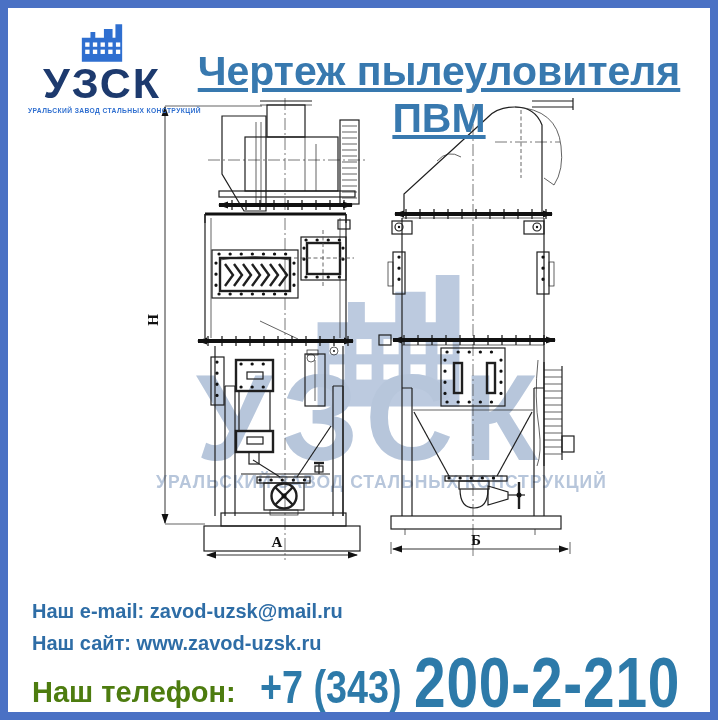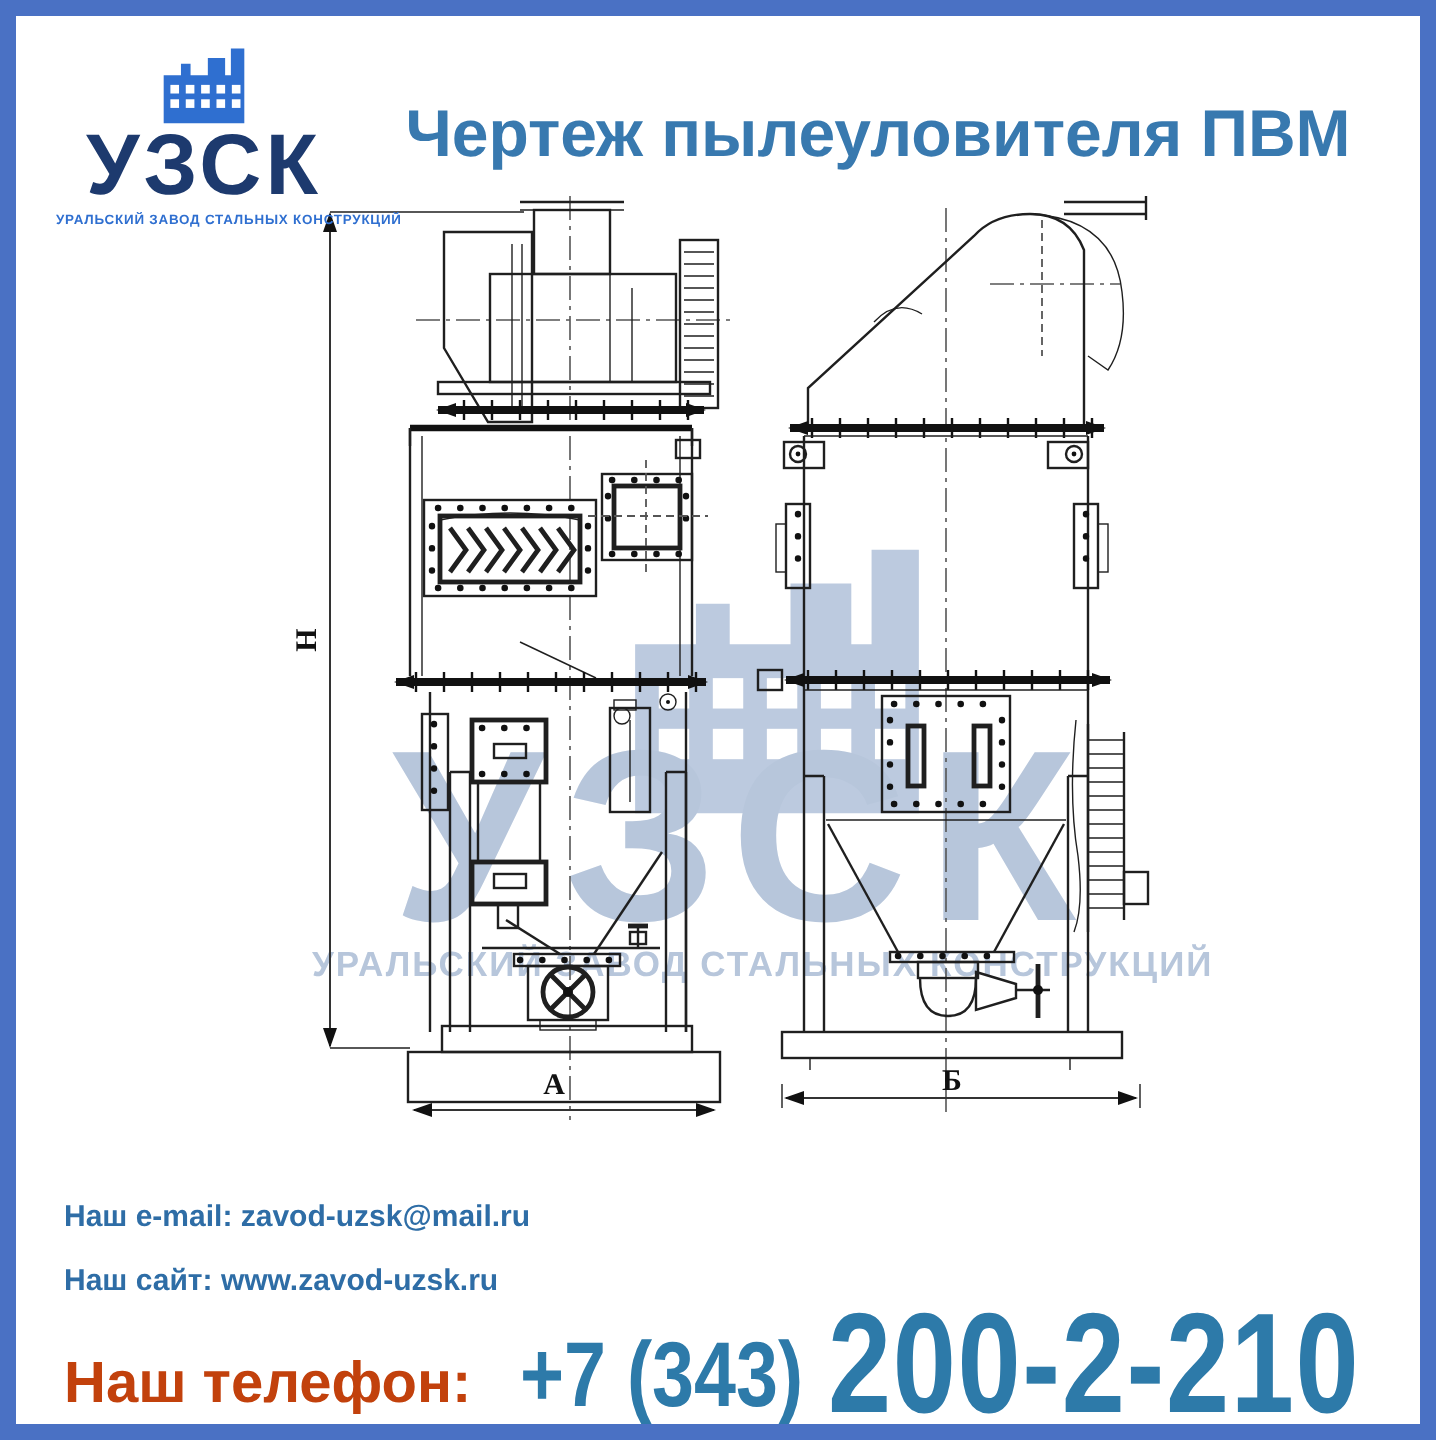--- a/index.html
+++ b/index.html
@@ -7,21 +7,21 @@
   .page{position:relative;width:718px;height:720px;box-sizing:border-box;
         border:8px solid #4a71c4;background:#ffffff;overflow:hidden;}
 
   
   .logo{position:absolute;left:20px;top:10px;width:148px;text-align:center;z-index:5;}
   .logo svg{display:block;margin:0 auto;}
   .logo .abbr{font-size:43px;font-weight:800;color:#1d3a6e;letter-spacing:2px;line-height:1.0;margin-top:-2px;}
   .logo .tag{font-size:6.7px;font-weight:700;color:#2f6fd0;letter-spacing:.4px;white-space:nowrap;margin-top:2px;}
 
   .title{position:absolute;left:172px;right:12px;top:40px;z-index:5;
-         font-size:33px;font-weight:800;color:#3879af;text-align:center;letter-spacing:0px;}
+         font-size:41px;font-weight:800;color:#3879af;text-align:center;letter-spacing:0px;text-decoration:underline;}
 
   
   .wm{position:absolute;inset:0;z-index:1;pointer-events:none;}
   .wm .bldg{position:absolute;left:288px;top:250px;}
   .wm .big{position:absolute;left:148px;top:349px;width:432px;text-align:center;
            font-size:122px;font-weight:800;color:#b7c6db;letter-spacing:10px;line-height:1;}
   .wm .tag2{position:absolute;left:148px;top:464px;width:432px;text-align:center;
             font-size:17.5px;font-weight:800;color:#b7c6db;letter-spacing:1px;white-space:nowrap;}
 
   
@@ -32,24 +32,24 @@
   .bar{fill:none;stroke:#111;stroke-width:4;}
   .bar3{fill:none;stroke:#111;stroke-width:3.2;}
   .dots-s{fill:none;stroke:#111;stroke-width:3.2;stroke-dasharray:.1 11;stroke-linecap:round;}
   .tick{fill:none;stroke:#111;stroke-width:1.2;}
   .cl{fill:none;stroke:#555;stroke-width:.8;stroke-dasharray:12 3 2 3;}
   .dash{fill:none;stroke:#555;stroke-width:.9;stroke-dasharray:4 2.5;}
   .dim{fill:none;stroke:#333;stroke-width:1;}
   .dimtxt{font-family:"Liberation Serif",serif;font-size:15px;fill:#111;font-weight:700;}
 
   
-  .contact{position:absolute;left:24px;z-index:5;font-weight:700;color:#2e6da6;font-size:15px;}
+  .contact{position:absolute;left:24px;z-index:5;font-weight:700;color:#2e6da6;font-size:20px;}
   .c-email{top:592px;}
   .c-site{top:624px;text-align:center;}
-  .phone-label{position:absolute;left:24px;top:668px;z-index:5;font-size:29px;font-weight:800;color:#c2410c;}
+  .phone-label{position:absolute;left:24px;top:668px;z-index:5;font-size:29px;font-weight:800;color:#4d7c0f;}
   .phone-code{position:absolute;left:252px;top:652px;z-index:5;font-size:46px;font-weight:800;color:#2d7aa9;
               transform:scaleX(.82);transform-origin:left top;letter-spacing:0px;white-space:nowrap;}
   .phone-number{position:absolute;left:406px;top:634px;z-index:5;font-size:71px;font-weight:800;color:#2d7aa9;
               transform:scaleX(.8);transform-origin:left top;letter-spacing:1px;white-space:nowrap;}
 </style>
 </head>
 <body>
 
 <div class="page">
 

